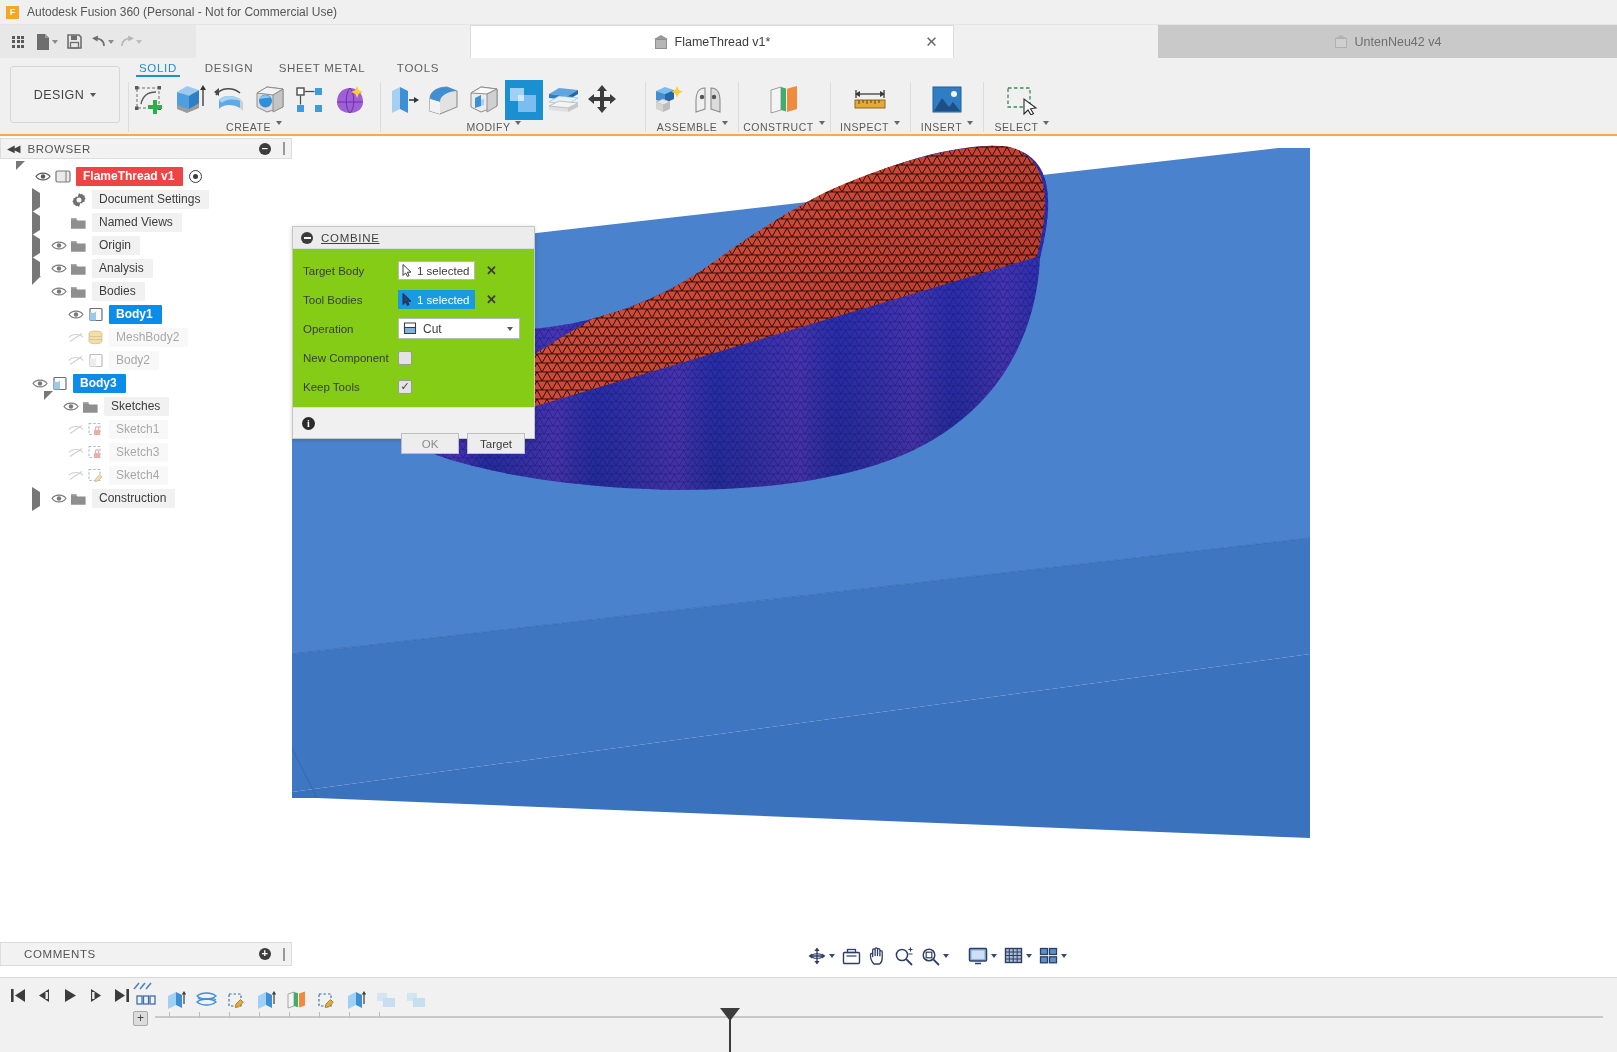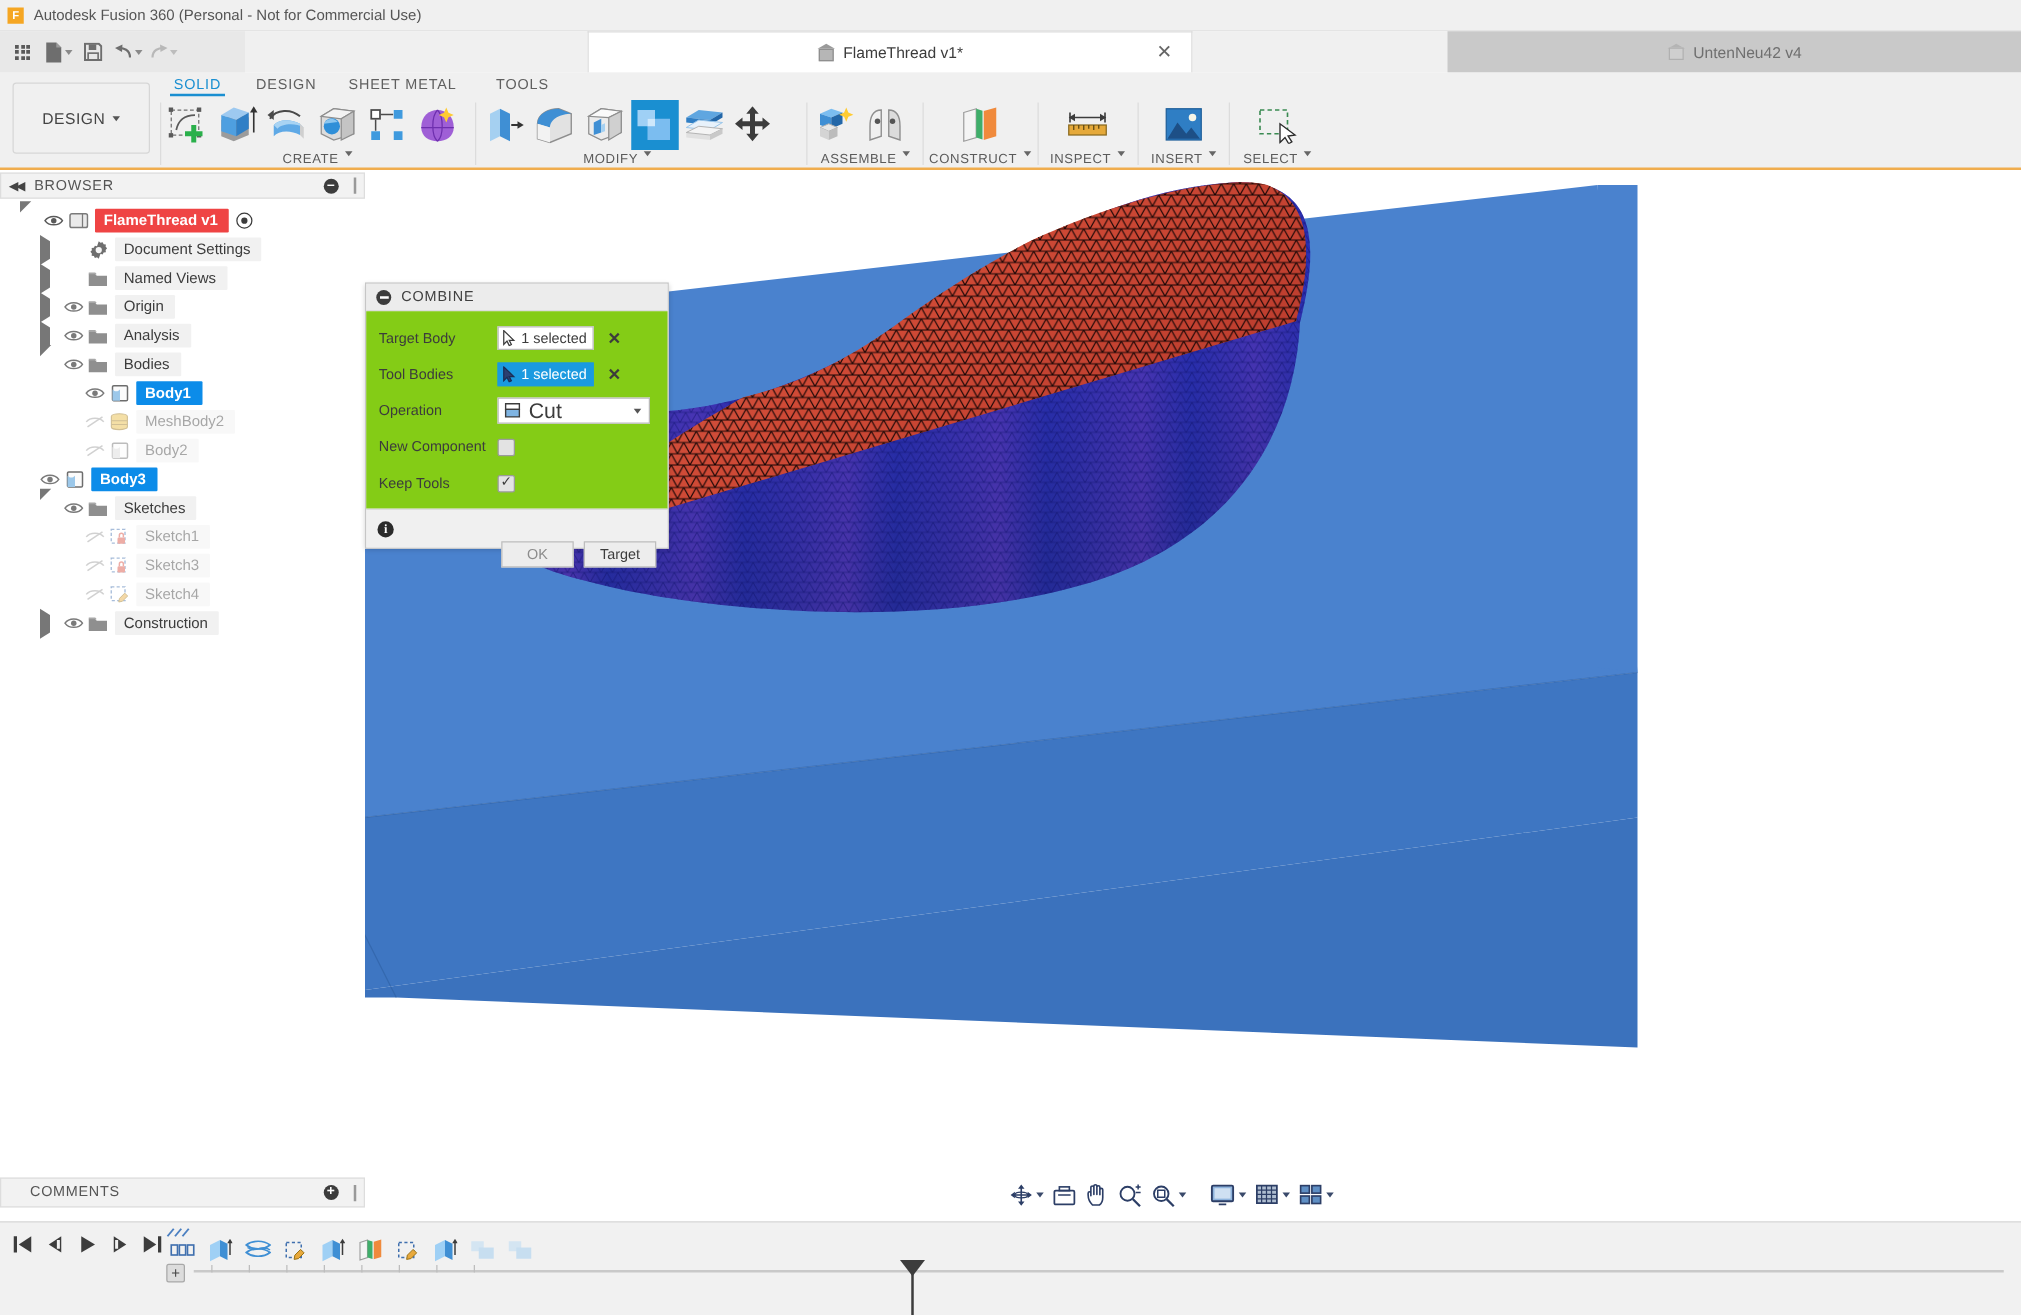--- a/index.html
+++ b/index.html
@@ -188,21 +188,21 @@
   
   .dialog {
     position: absolute; left: 292px; top: 226px; width: 243px;
     background: #f0f0f0; border: 1px solid #c6c6c6;
     box-shadow: 0 1px 4px rgba(0,0,0,.18); z-index: 40;
     font-size: 11.5px;
   }
   .dlg-head {
     height: 22px; background: #ececec; border-bottom: 1px solid #dcdcdc;
     display: flex; align-items: center; gap: 8px; padding-left: 8px;
-    font-size: 11.5px; letter-spacing: .7px; color: #3f3f3f;
+    font-size: 11.5px; letter-spacing: .7px; color: #3f3f3f; text-decoration: underline;
   }
   .dlg-minus {
     width: 12px; height: 12px; border-radius: 50%; background: #3c3c3c;
     position: relative;
   }
   .dlg-minus::after {
     content: ""; position: absolute; left: 2.5px; top: 5px;
     width: 7px; height: 2px; background: #fff;
   }
   .dlg-body { padding: 7px 0 6px 0; background: #84cc16; }
@@ -217,21 +217,21 @@
   }
   .sel-field.active { background: #1a9ae0; border-color: #1a9ae0; color: #ffffff; }
   .cursor-glyph { width: 11px; height: 13px; flex: 0 0 auto; }
   .x-btn {
     margin-left: 11px; font-size: 13px; color: #3c3c3c; font-weight: bold;
     line-height: 12px;
   }
   .combo {
     width: 122px; height: 21px; background: #ffffff; border: 1px solid #b9b9b9;
     display: flex; align-items: center; gap: 6px; padding-left: 4px;
-    font-size: 17px; position: relative;
+    font-size: 12px; position: relative;
   }
   .combo .caret-mini { position: absolute; right: 6px; top: 8px; border-top-color: #555; }
   .cut-icon { width: 14px; height: 13px; flex: 0 0 auto; }
   .chk {
     width: 14px; height: 14px; border: 1px solid #9b9b9b; background: #e3e3e3;
     border-radius: 2px; display: flex; align-items: center; justify-content: center;
     font-size: 11px; color: #3c3c3c; line-height: 1;
   }
   .dlg-foot {
     height: 31px; border-top: 1px solid #dcdcdc; display: flex;
@@ -888,21 +888,21 @@
         </span>
         <span class="node-icon">
           <svg width="16" height="15" viewBox="0 0 16 15">
               <rect x="2" y="1.5" width="12" height="12" rx="1" fill="#fbfbfb" stroke="#6d6d6d" stroke-width="1.2"></rect>
               <path d="M2 4.5 C4 6.5 6 6.5 8 4.5 L8 13.5 L2 13.5 Z" fill="#9cc8ea"></path>
             </svg>
         </span>
         <span class="node-label selected">Body3</span>
       </div>
 
-      <div class="node" style="padding-left:32px">
+      <div class="node" style="padding-left:44px">
         <span class="twisty"><span class="tw-open"></span></span>
         <span class="eye">
           <svg width="16" height="11" viewBox="0 0 16 11">
               <path d="M1 5.5 C4 1 12 1 15 5.5 C12 10 4 10 1 5.5 Z" fill="none" stroke="#7a7a7a" stroke-width="1.2"></path>
               <circle cx="8" cy="5.5" r="2.2" fill="#7a7a7a"></circle>
             </svg>
         </span>
         <span class="node-icon">
           <svg width="17" height="14" viewBox="0 0 17 14">
               <path d="M1 3 h5 l1.4 1.6 h8.2 v8.2 h-14.6 z" fill="#8f8f8f"></path>

